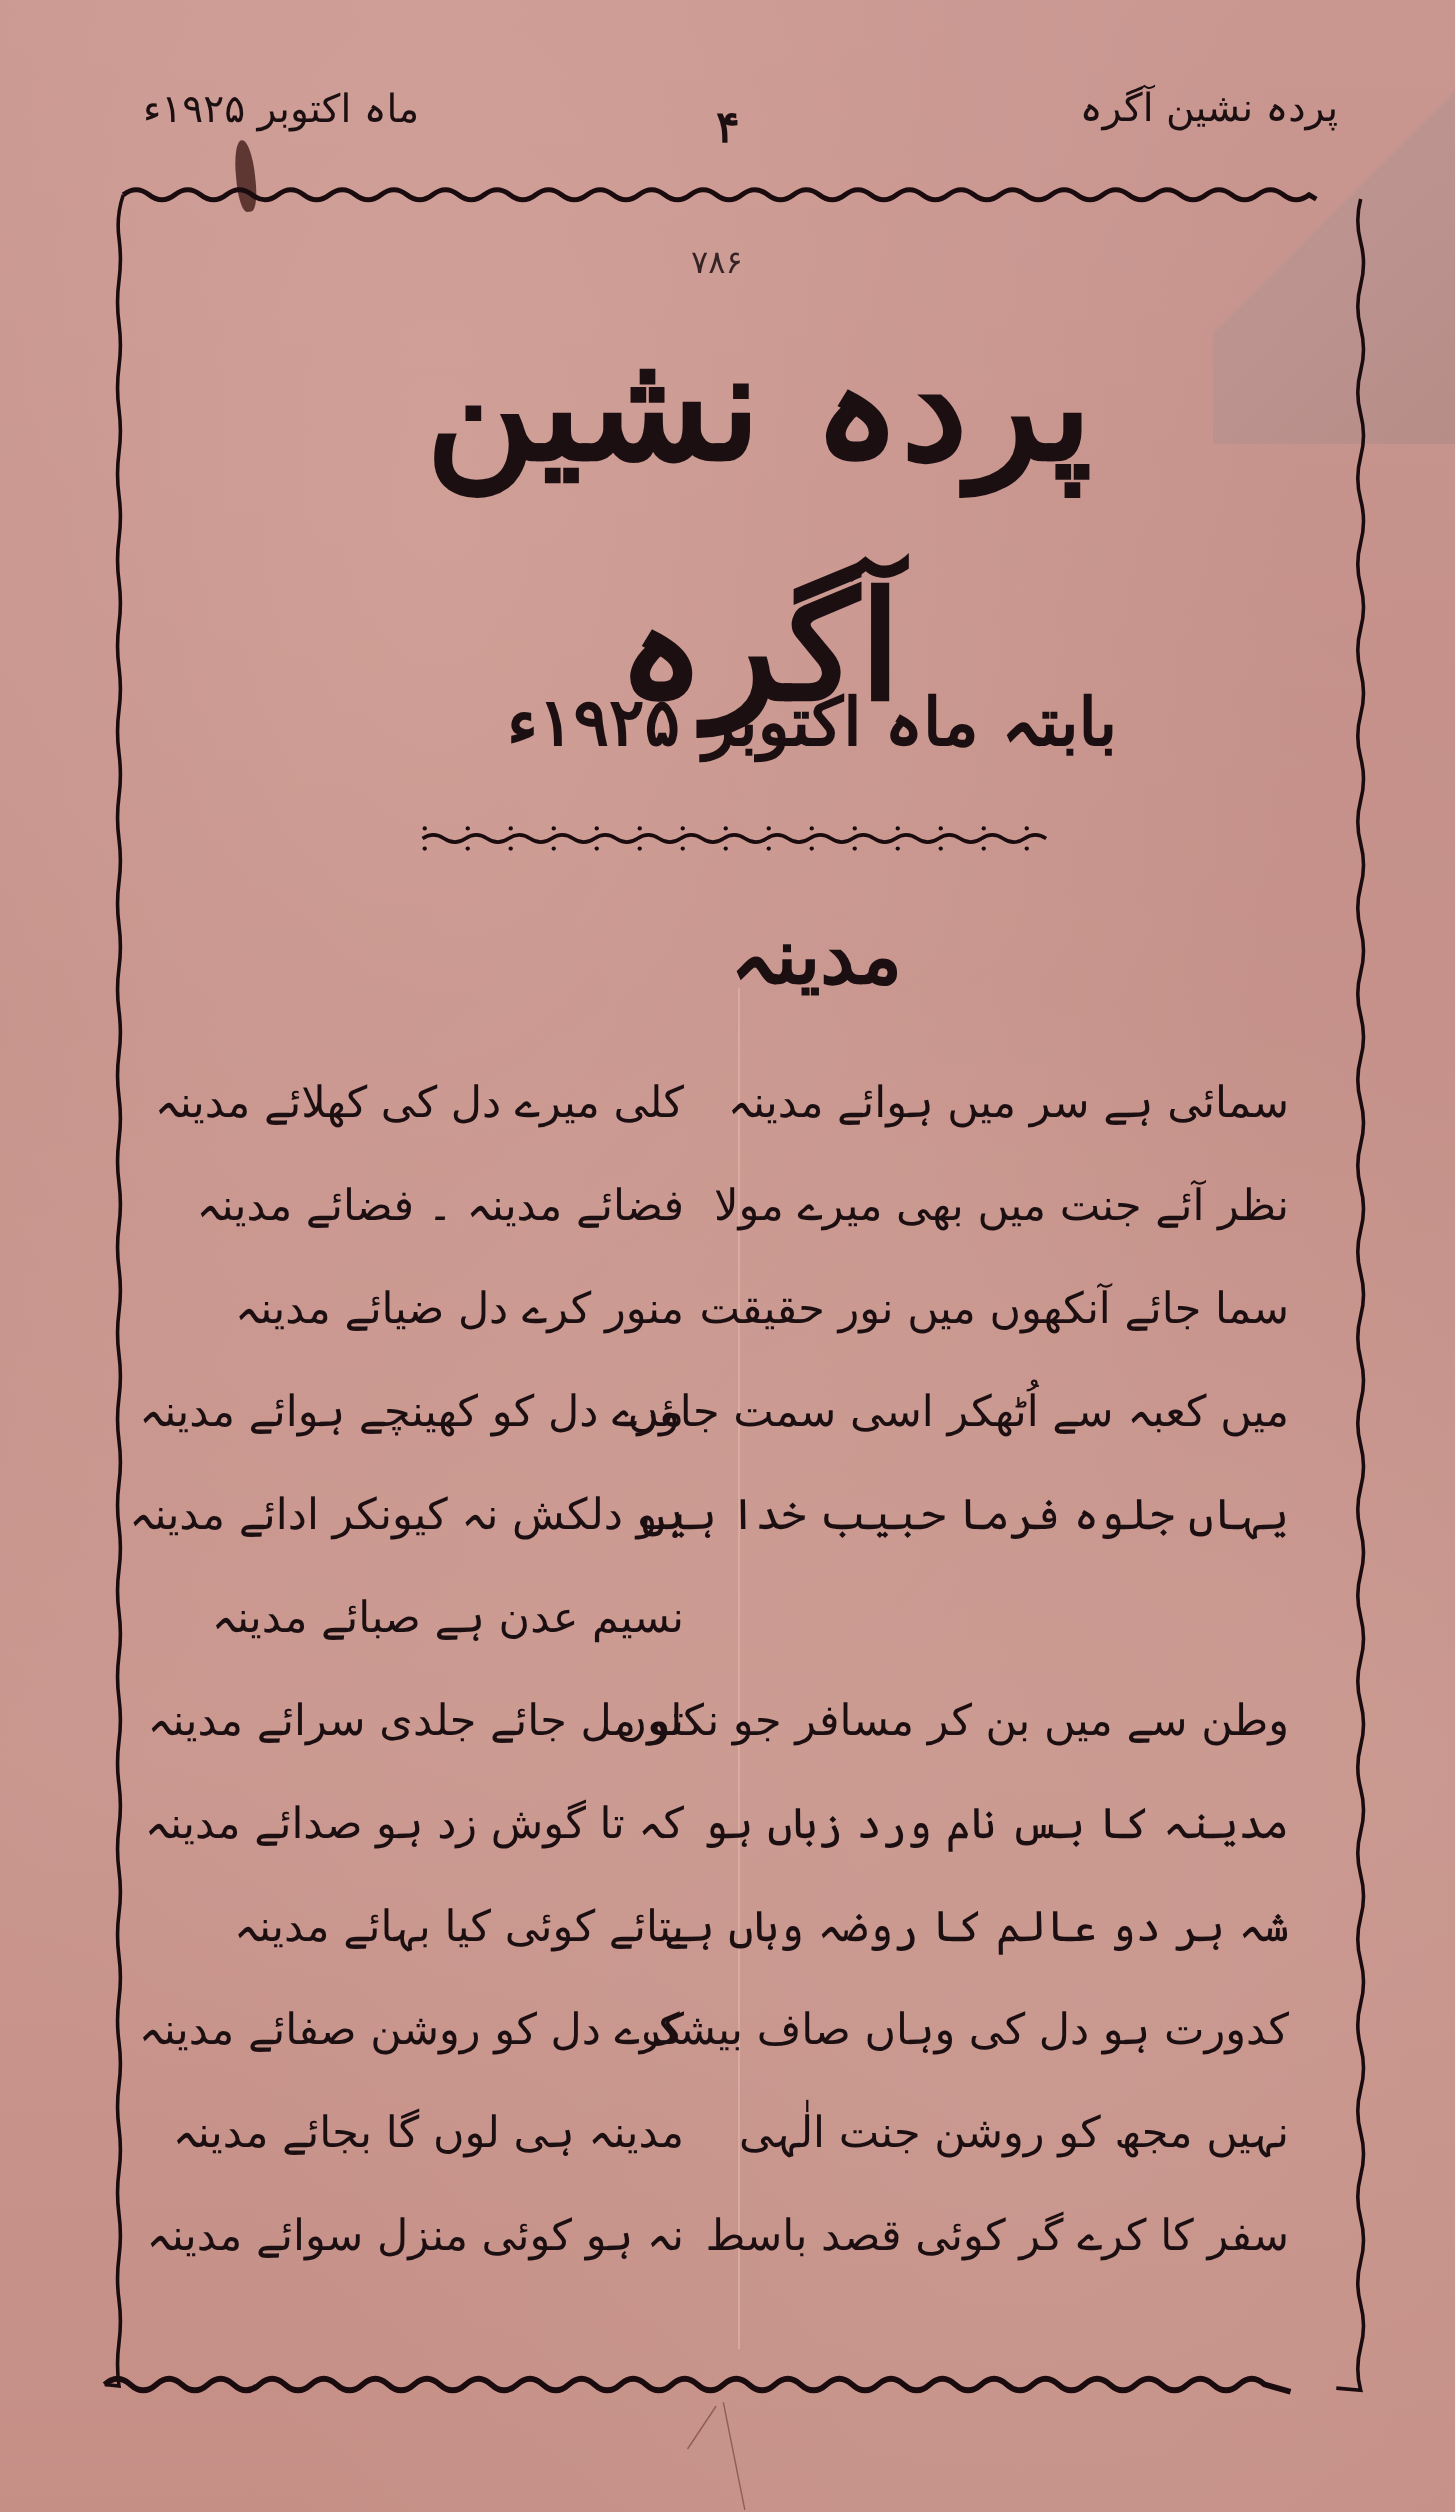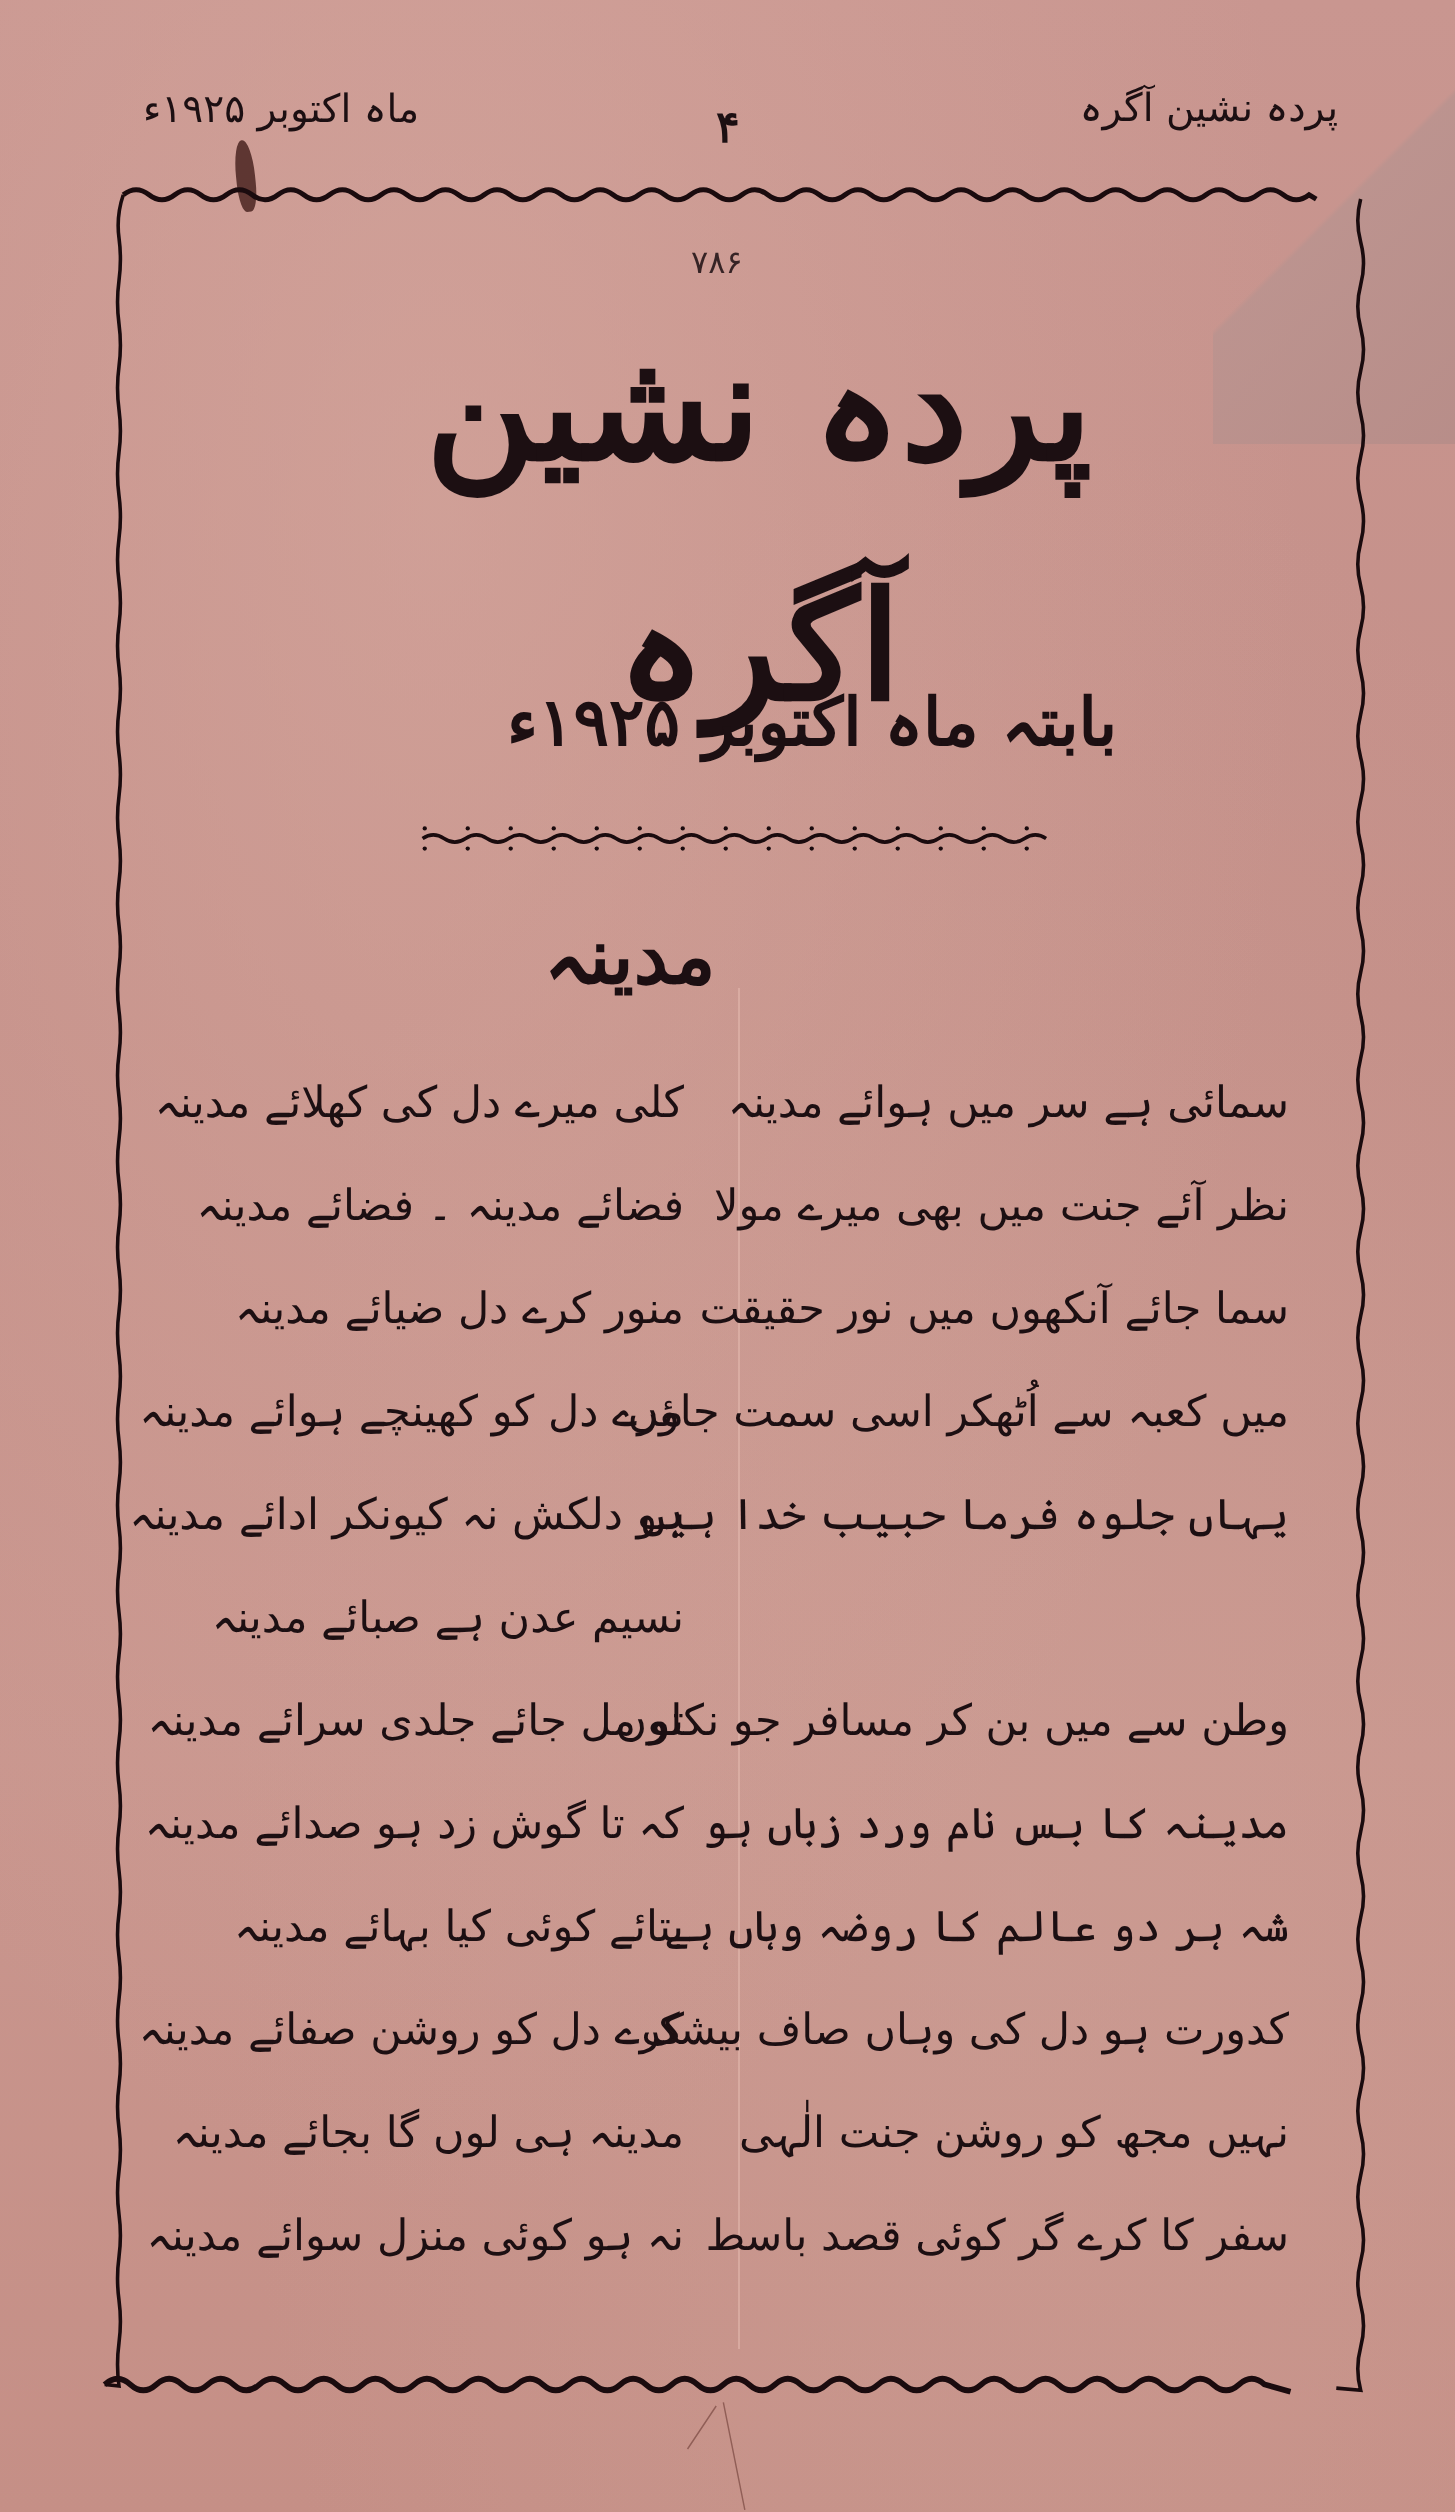--- a/index.html
+++ b/index.html
@@ -43,21 +43,21 @@
     direction: rtl; font-size: 150px; font-weight: bold; line-height: 1.6; letter-spacing: 2.9px;
   }
   .subhead {
     position: absolute; left: 401px; top: 680px; width: 716px; text-align: right;
     direction: rtl; font-size: 66px; font-weight: bold; line-height: 1.3;
   }
   .divider {
     position: absolute; left: 419px; top: 824px; width: 645px; height: 29px;
   }
   .poem-title {
-    position: absolute; left: 544px; top: 906px; width: 358px; text-align: left;
+    position: absolute; left: 544px; top: 906px; width: 358px; text-align: right;
     direction: rtl; font-size: 77px; font-weight: bold; line-height: 1.3;
   }
   .poem { position: absolute; left: 215px; top: 1042px; width: 1074px; }
   .couplet { position: relative; height: 103px; }
   .misra {
     position: absolute; top: 0; direction: rtl; font-size: 43px; line-height: 1.5;
     white-space: nowrap; text-align: right; margin-top: 28px;
   }
   .misra-1 { right: 0; width: 544px; }
   .misra-2 { right: 605px; width: 487px; }

